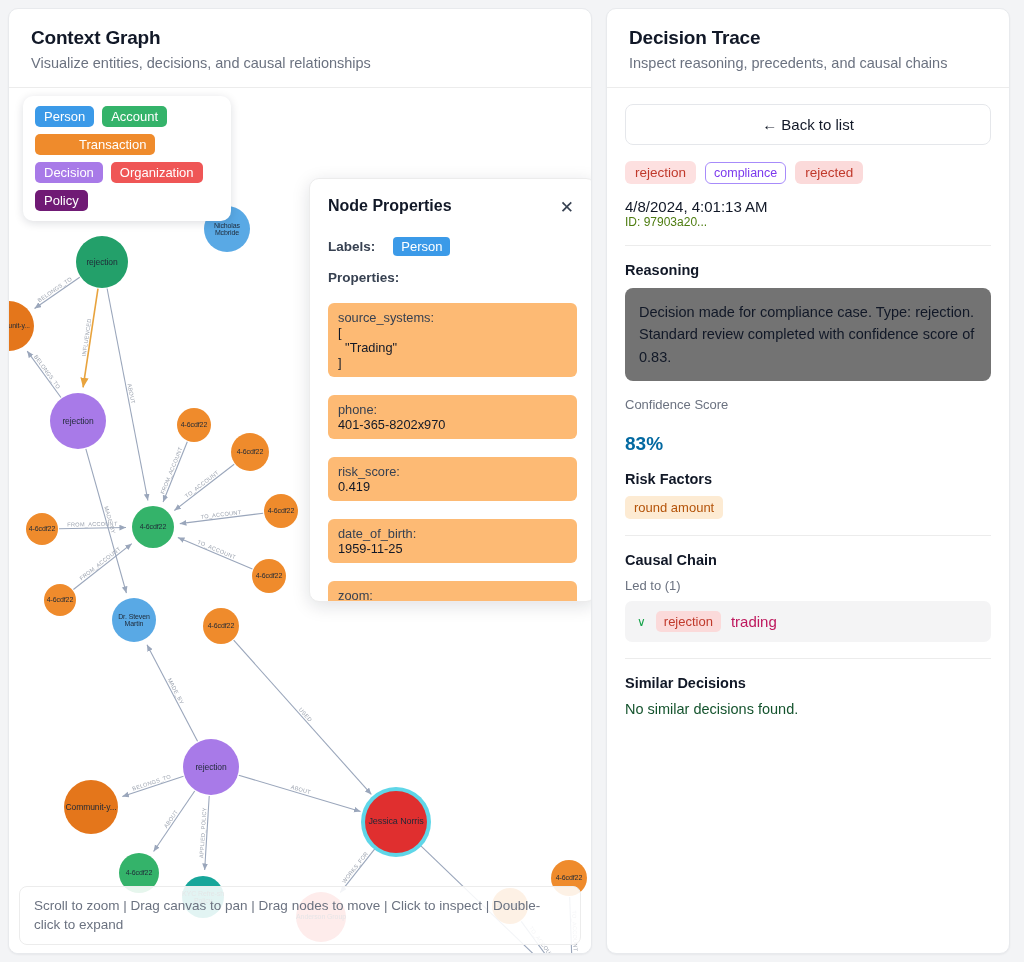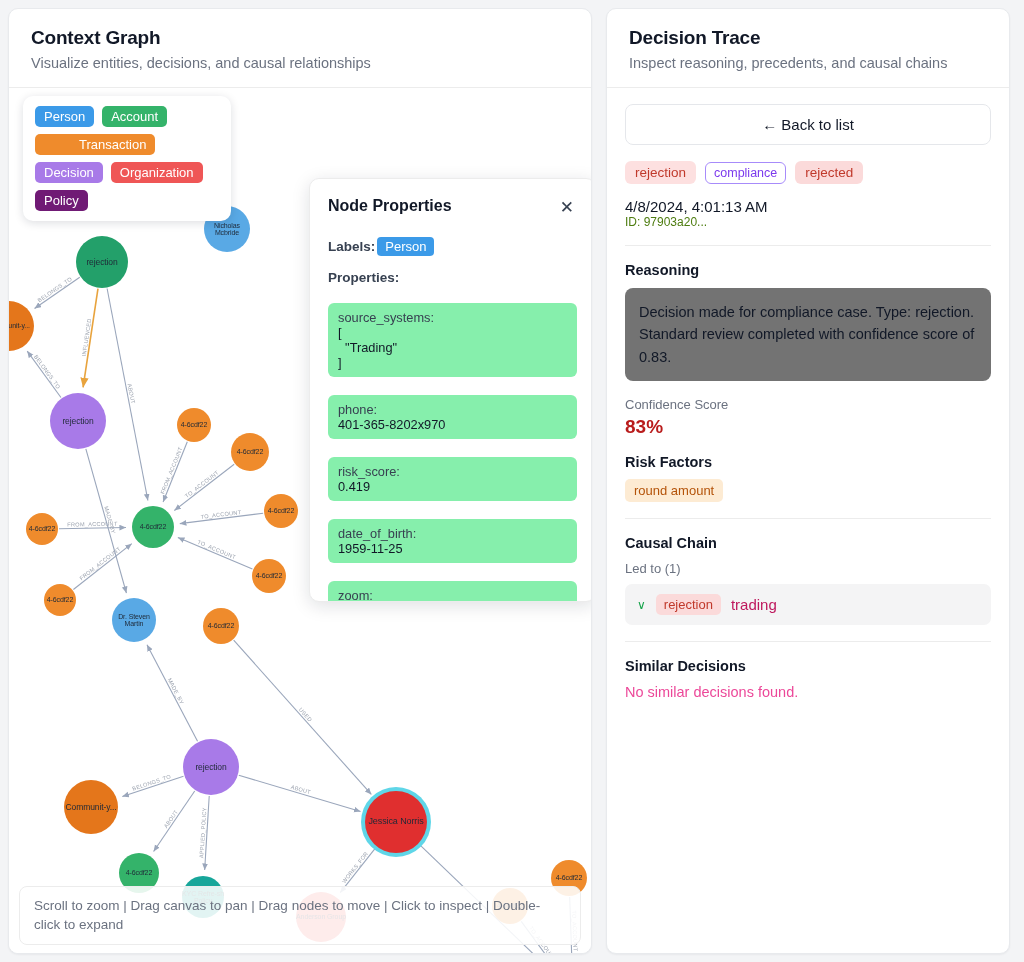--- a/index.html
+++ b/index.html
@@ -63,26 +63,26 @@
   .nodeprops {
     position: absolute; left: 300px; top: 90px; width: 287px; height: 424px;
     background: #fff; border: 1px solid #ececec; border-radius: 10px;
     box-shadow: 0 4px 18px rgba(16,24,40,.13); z-index: 8;
     padding: 18px 18px 0 18px; overflow: hidden;
   }
   .np-head { display: flex; align-items: flex-start; justify-content: space-between; }
   .np-title { font-size: 16px; font-weight: bold; color: #111827; }
   .np-close { font-size: 17px; color: #374151; background: none; border: none;
               cursor: pointer; line-height: 1; padding: 2px 3px; font-family: "Liberation Sans", sans-serif;}
-  .np-labels { display: flex; align-items: center; gap: 2px; margin-top: 19px; }
+  .np-labels { display: flex; align-items: center; gap: 18px; margin-top: 19px; }
   .np-lbl { font-size: 13.5px; font-weight: bold; color: #374151; }
   .np-tag { background: #3b9ae8; color: #fff; font-size: 13px; border-radius: 4px; padding: 2px 8px; }
   .np-props { font-size: 13.5px; font-weight: bold; color: #374151; margin-top: 14px; }
   .np-list { margin-top: 8px; }
-  .np-item { background: #86efac; border-radius: 6px; padding: 7px 10px; margin-bottom: 6px; margin-top: 18px; }
+  .np-item { background: #fdba74; border-radius: 6px; padding: 7px 10px; margin-bottom: 6px; margin-top: 18px; }
   .np-key { font-size: 12.8px; color: #374151; }
   .np-val { font-size: 12.8px; color: #111827; white-space: pre; }
 
   
   .right { width: 404px; height: 946px; }
   .rp-body { padding: 16px 18px 0 18px; overflow: hidden; flex: 1; }
   .backbtn {
     width: 100%; border: 1px solid #e5e7eb; background: #fff; border-radius: 8px;
     padding: 11px 0; font-size: 15px; color: #111827; cursor: pointer;
     font-family: "Liberation Sans", sans-serif;
@@ -92,30 +92,30 @@
   .badge.red-solid { background: #fde0e0; color: #c0392b; }
   .badge.purple-out { background: #fff; color: #7c3aed; border: 1px solid #a78bfa; font-size: 12.5px; padding: 3px 8px; }
   .badge.red-soft { background: #fbdada; color: #c0392b; }
   .ts { font-size: 15px; color: #111827; margin-top: 14px; }
   .idline { font-size: 12px; color: #4d7c0f; }
   .hr { height: 1px; background: #ececec; margin: 16px 0 0 0; }
   .sec-title { font-size: 14.5px; font-weight: bold; color: #111827; margin-top: 16px; }
   .reason-box { background: #737373; border-radius: 8px; padding: 13px 14px; margin-top: 10px;
                 font-size: 14.5px; color: #111827; line-height: 1.55; }
   .muted-lbl { font-size: 13px; color: #6b7280; margin-top: 16px; }
-  .big-val { font-size: 19px; font-weight: bold; color: #b91c1c; margin-top: 4px; }
+  .big-val { font-size: 19px; font-weight: bold; color: #0369a1; margin-top: 21px; }
   .rf-row { margin-top: 9px; display: flex; gap: 8px; }
   .rf-chip { background: #fdebd3; color: #b45309; font-size: 13px; border-radius: 5px; padding: 4px 9px; }
   .ledto { font-size: 13px; color: #6b7280; margin-top: 10px; }
   .chain-row { background: #f4f4f5; border-radius: 7px; padding: 10px 12px; margin-top: 8px;
                display: flex; align-items: center; gap: 10px; }
   .chev { color: #16a34a; font-size: 12px; }
   .chain-tag { background: #fbdada; color: #c0392b; font-size: 13px; border-radius: 5px; padding: 3px 8px; }
   .chain-txt { font-size: 15px; color: #be185d; }
-  .empty-txt { font-size: 14.5px; color: #ec4899; margin-top: 10px; }
+  .empty-txt { font-size: 14.5px; color: #14532d; margin-top: 10px; }
 
   .edge-label { font-size: 5.6px; fill: #9ca3af; letter-spacing: .25px; }
 </style>
 </head>
 <body>
 
 <div class="app">
 
   <section class="card left">
     <div class="pane-head">

